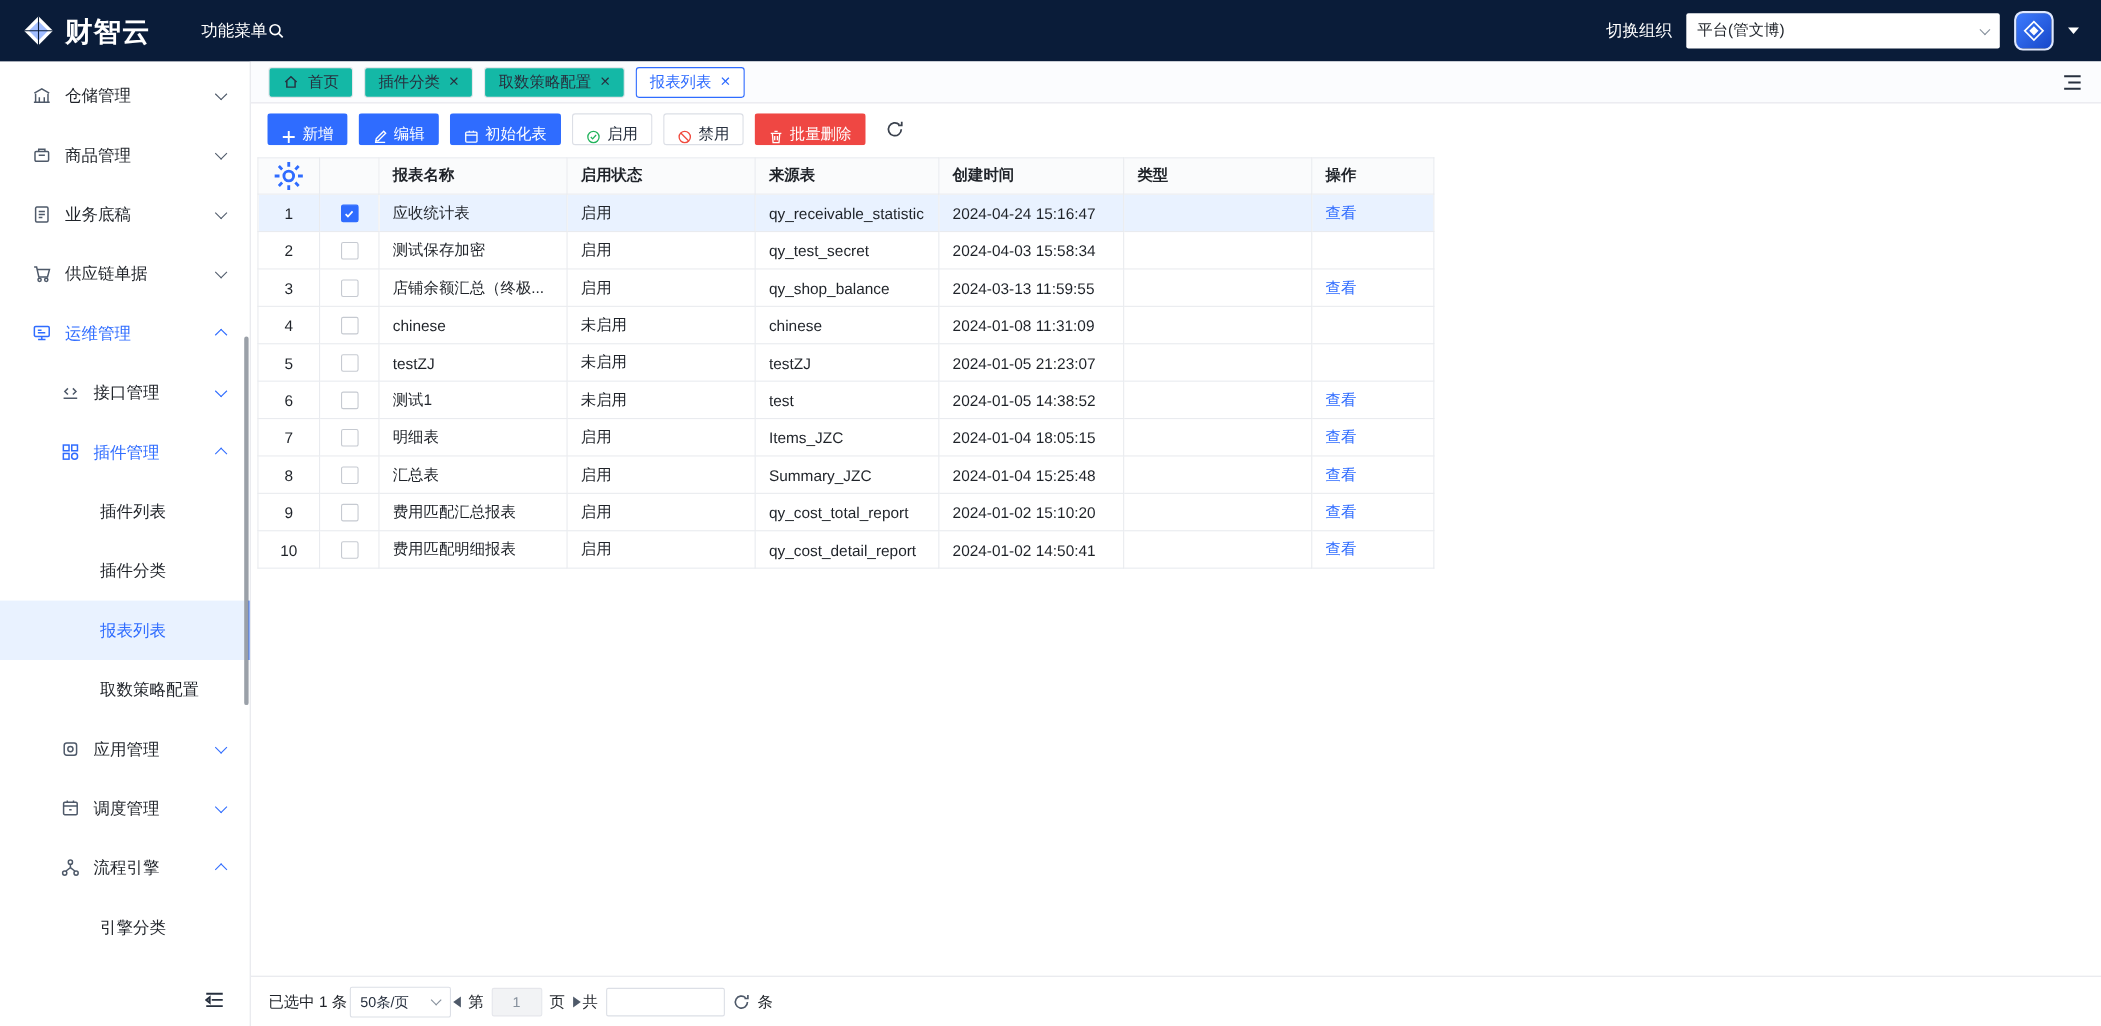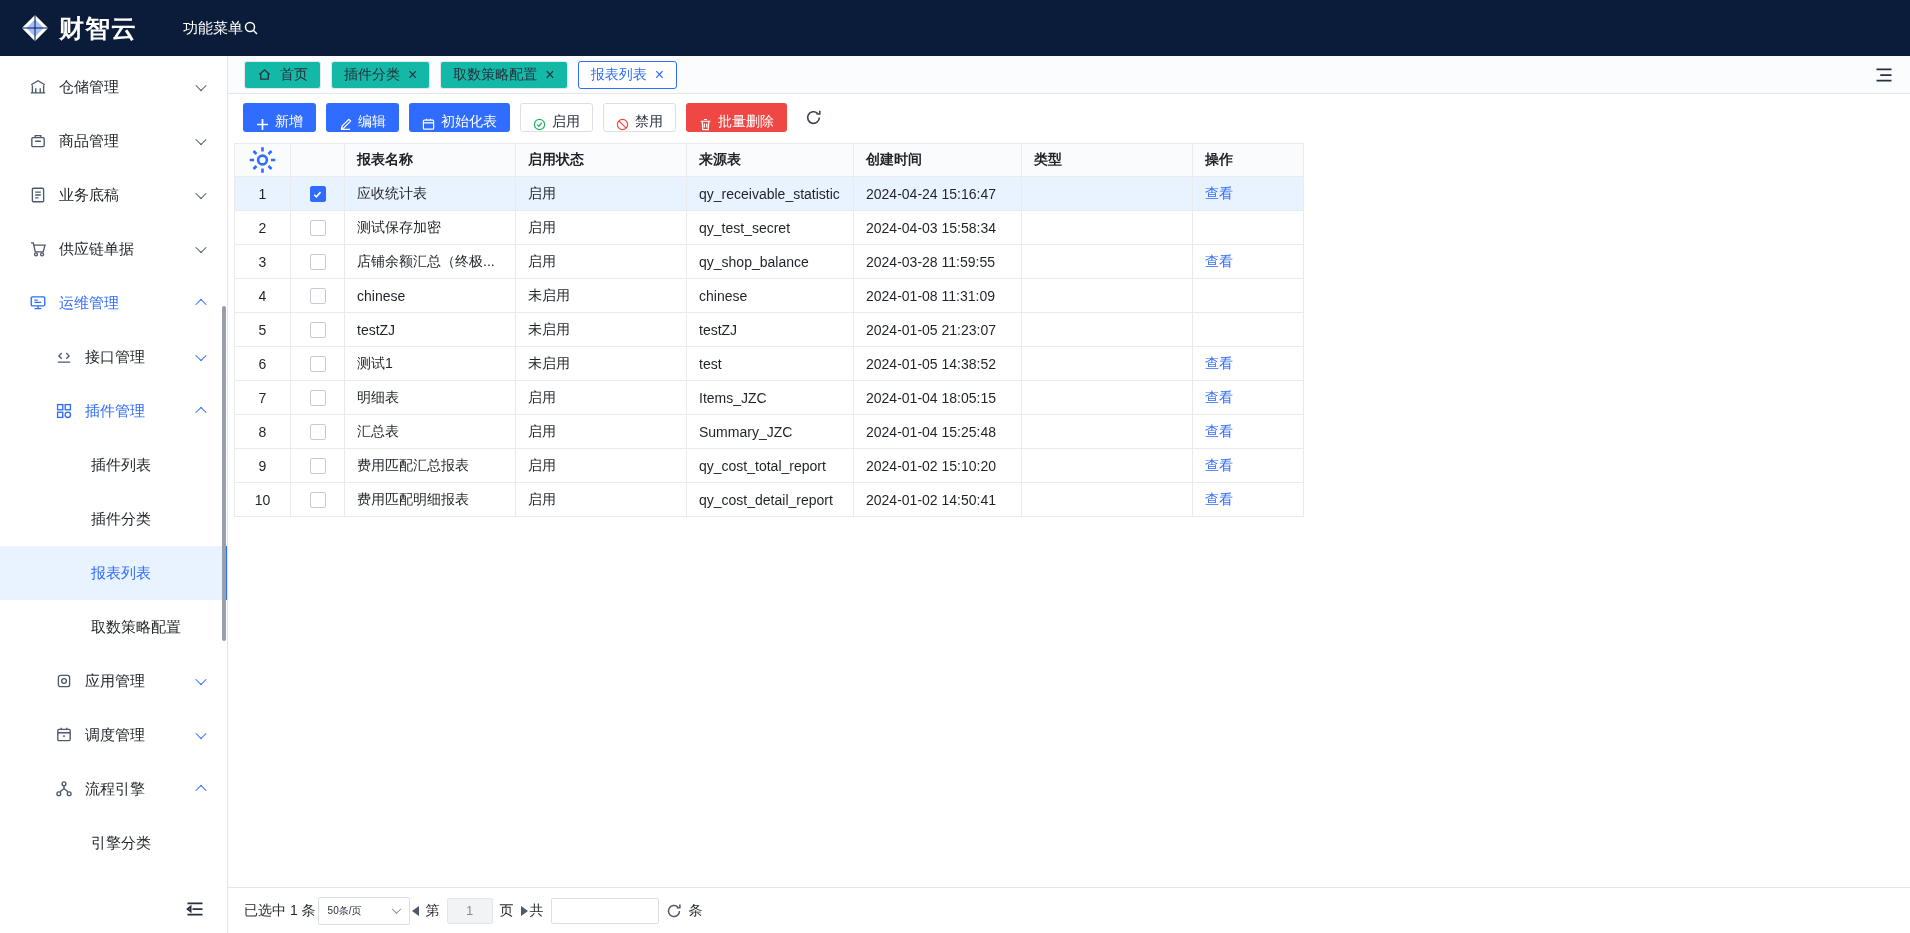--- a/index.html
+++ b/index.html
@@ -79,21 +79,21 @@
   .cbx{width:16px;height:16px;border:1px solid #c6cad1;border-radius:2px;background:#fff;
        display:inline-flex;align-items:center;justify-content:center;vertical-align:middle;cursor:pointer;}
   .cbx.on{background:#2f6cff;border-color:#2f6cff;}
   .cbx svg{width:11px;height:11px;}
   .view-link{color:#2f6cff;cursor:pointer;}
 
   
   .pagebar{margin-top:auto;height:46px;border-top:1px solid #e5e6eb;display:flex;align-items:center;
            gap:2px;padding:0 16px;font-size:14px;background:#fff;flex:none;}
   .psize{width:92px;height:28px;border:1px solid #dcdfe6;border-radius:2px;display:flex;align-items:center;
-         padding:0 9px;color:#27303f;font-size:10px;cursor:pointer;}
+         padding:0 9px;color:#27303f;font-size:13px;cursor:pointer;}
   .pgroup{display:flex;align-items:center;gap:7px;}
   .arrow{width:0;height:0;cursor:pointer;}
   .arrow.left{border-top:5px solid transparent;border-bottom:5px solid transparent;border-right:7px solid #4e5969;}
   .arrow.right{border-top:5px solid transparent;border-bottom:5px solid transparent;border-left:7px solid #4e5969;}
   .pageinput{width:46px;height:26px;background:#f2f3f5;border:1px solid #e5e6eb;border-radius:2px;
              text-align:center;color:#86909c;font-size:13px;font-family:inherit;}
   .totalinput{width:108px;height:26px;border:1px solid #dcdfe6;border-radius:2px;font-family:inherit;padding:0 6px;}
   .load-ic{width:16px;height:16px;color:#4e5969;cursor:pointer;}
 </style>
 </head>
@@ -111,20 +111,36 @@
     <span class="brand-text">财智云</span>
   </div>
   <div class="menu-link">
     <span>功能菜单</span>
     <span class="search-ic">
       <svg viewBox="0 0 16 16" fill="none" stroke="currentColor" stroke-width="1.5">
           <circle cx="7" cy="7" r="4.5"></circle>
           <path d="M10.5 10.5L14 14"></path>
         </svg>
     </span>
+  </div>
+  <div class="top-right">
+    <span class="switch-label">切换组织</span>
+    <div class="org-select">
+      <span>平台(管文博)</span>
+      <span class="chev down gray ml"></span>
+    </div>
+    <div class="avatar">
+      <span class="av-ic">
+        <svg viewBox="0 0 24 24">
+            <path d="M12 2L22 12 12 22 2 12z" fill="none" stroke="#fff" stroke-width="1.8"></path>
+            <path d="M12 7l5 5-5 5-5-5z" fill="#fff"></path>
+          </svg>
+      </span>
+    </div>
+    <span class="caret"></span>
   </div>
 </div>
 
 <div class="shell">
 
   <aside class="sidebar">
     <div class="side-list" id="sidebar-items">
         <div class="side-item lvl0">
           <span class="s-icon">
             <svg viewBox="0 0 16 16" fill="none" stroke="currentColor" stroke-width="1.2">
@@ -401,21 +417,21 @@
               <td>2024-04-03 15:58:34</td>
               <td></td>
               <td></td>
             </tr>
             <tr>
               <td class="c-center">3</td>
               <td class="c-center"><span class="cbx"></span></td>
               <td>店铺余额汇总（终极...</td>
               <td>启用</td>
               <td>qy_shop_balance</td>
-              <td>2024-03-28 11:59:55</td>
+              <td>2024-03-13 11:59:55</td>
               <td></td>
               <td><span class="view-link">查看</span></td>
             </tr>
             <tr>
               <td class="c-center">4</td>
               <td class="c-center"><span class="cbx"></span></td>
               <td>chinese</td>
               <td>未启用</td>
               <td>chinese</td>
               <td>2024-01-08 11:31:09</td>

